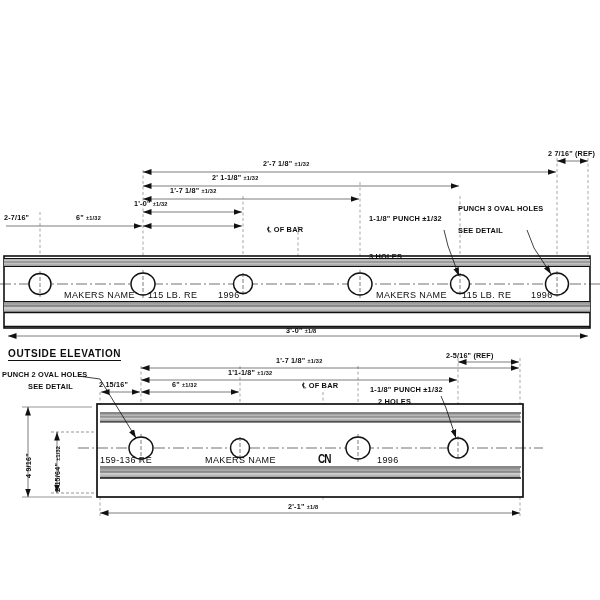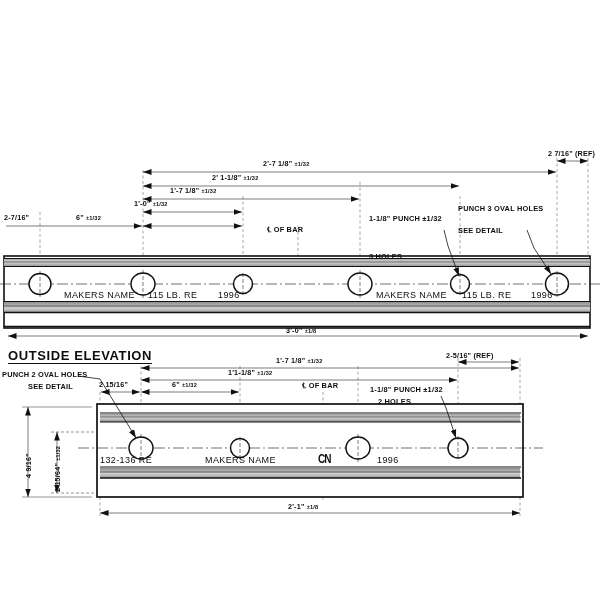--- a/index.html
+++ b/index.html
@@ -15,21 +15,21 @@
     font-weight:700;
     color:#0d0d0d;
     letter-spacing:.2px;
     line-height:1;
   }
   .dim{font-size:7.2px;font-weight:700;}
   .dim .tol{font-size:5.6px;}
   .note{font-size:7.4px;font-weight:700;}
   .stamp{font-size:9px;font-weight:400;letter-spacing:.4px;}
   .viewtitle{
-    font-size:13px;font-weight:700;letter-spacing:.6px;
+    font-size:10px;font-weight:700;letter-spacing:.6px;
     border-bottom:1.6px solid #111;padding-bottom:1px;
   }
   .cl{font-size:7.4px;font-weight:700;}
   .vert{
     transform-origin:0 0;
     transform:rotate(-90deg);
   }
   .cn{
     font-family:"Liberation Sans", sans-serif;
     font-weight:700;font-size:10px;letter-spacing:-1px;
@@ -250,16 +250,16 @@
   <span class="tol">±1/32</span>
 </div>
 <div class="lbl note" style="left:378px;top:398px;">2 HOLES</div>
 
 <div class="lbl dim vert" style="left:25px;top:478px;">4 9/16"</div>
 <div class="lbl dim vert" style="left:54px;top:492px;">
   <span>2 15/64"</span>
   <span class="tol">±1/32</span>
 </div>
 
-<div class="lbl stamp" style="left:100px;top:456px;">132-136 RE</div>
+<div class="lbl stamp" style="left:100px;top:456px;">159-136 RE</div>
 <div class="lbl stamp" style="left:205px;top:456px;">MAKERS NAME</div>
 <div class="lbl cn" style="left:318px;top:454px;">CN</div>
 <div class="lbl stamp" style="left:377px;top:456px;">1996</div>
 
 </body></html>

